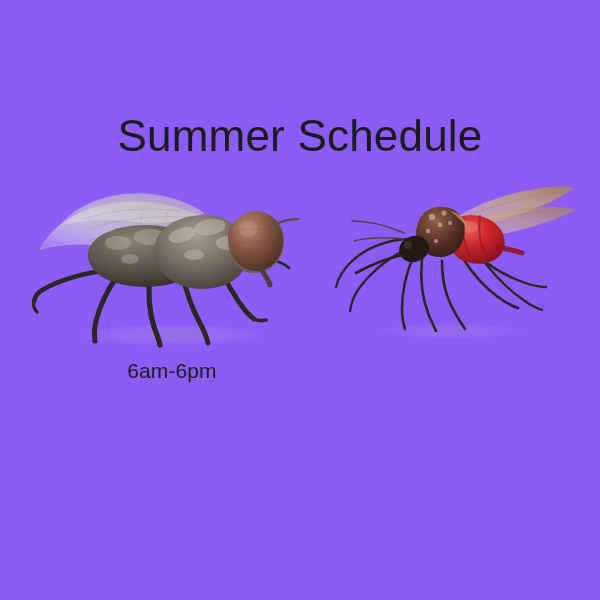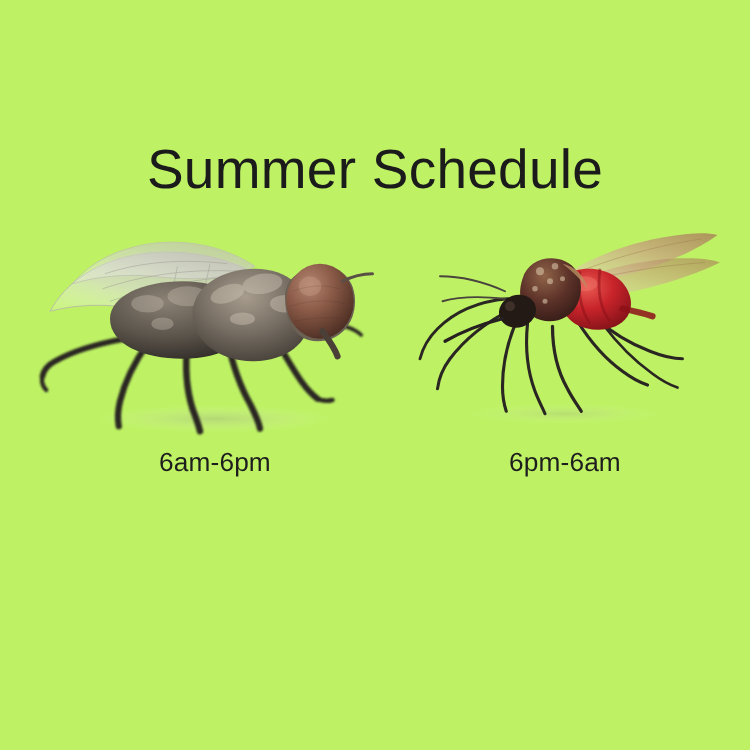--- a/index.html
+++ b/index.html
@@ -8,21 +8,21 @@
     padding: 0;
     background: #ffffff;
   }
   body {
     font-family: "Liberation Sans", sans-serif;
   }
   #meme {
     position: relative;
     width: 600px;
     height: 600px;
-    background: #bef264;
+    background: #8b5cf6;
     overflow: hidden;
     margin: 0 auto;
   }
 
   
   .title {
     position: absolute;
     left: 0;
     top: 110px;
     width: 600px;
@@ -269,16 +269,15 @@
 
         <path d="M128,48 C138,50 146,58 148,68 C144,62 136,54 128,48 Z" fill="#b68f62" opacity="0.8"></path>
 
         <ellipse cx="92" cy="86" rx="15" ry="13" fill="#231a16" transform="rotate(-18 92 86)"></ellipse>
         <circle cx="86" cy="82" r="4" fill="#4a3a31" opacity="0.7"></circle>
 
         <path d="M80,92 C64,96 48,102 34,110" fill="none" stroke="#262020" stroke-width="2.6" stroke-linecap="round"></path>
       </svg>
     </div>
 
-    <div class="caption">6pm-6am</div>
   </div>
 
 </div>
 
 </body></html>

